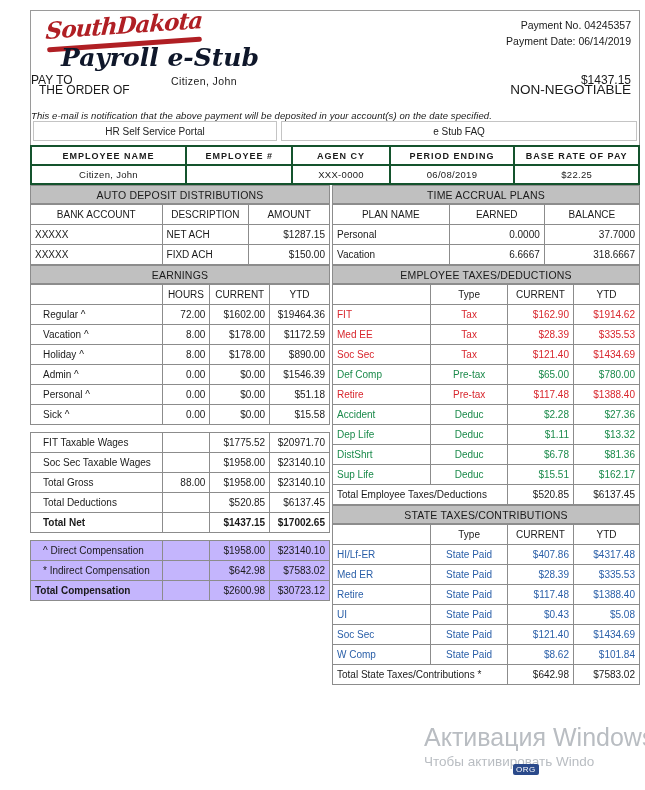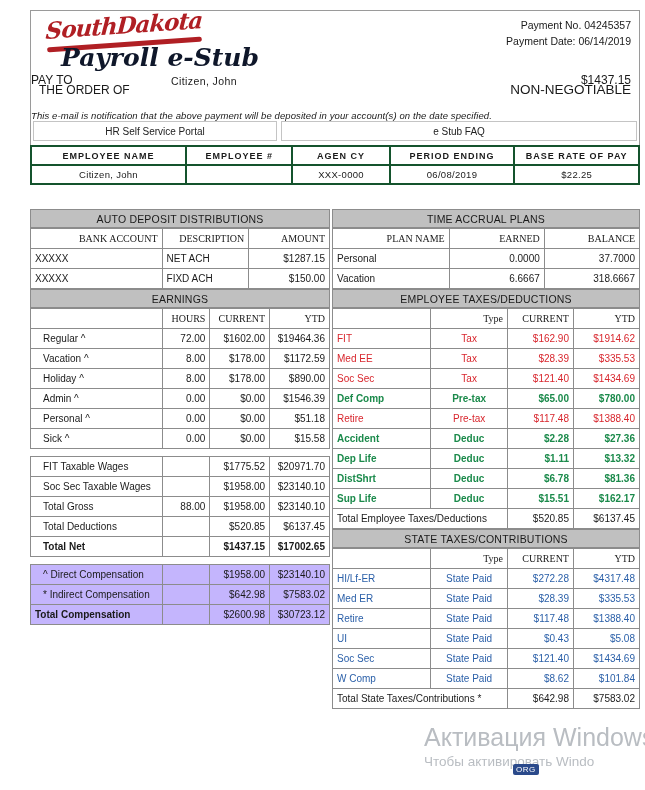--- a/index.html
+++ b/index.html
@@ -156,21 +156,21 @@
   table.emp tr.hdr td {
     font-weight: bold;
     letter-spacing: 1px;
     font-size: 9px;
   }
   table.emp tr.val td { font-size: 9.5px; letter-spacing: .3px; }
 
   
   .body-cols {
     display: flex;
-    margin-top: 24px;
+    margin-top: 0;
     gap: 2px;
     align-items: flex-start;
   }
   .col-left { width: 300px; }
   .col-right { width: 308px; }
 
   table.grid {
     border-collapse: collapse;
     width: 100%;
     table-layout: fixed;
@@ -186,35 +186,35 @@
   .band {
     background: #c0c0c0;
     text-align: center;
     font-size: 10.5px;
     border: 1px solid #8c8c8c;
     height: 19px;
     line-height: 19px;
     box-sizing: border-box;
     letter-spacing: .2px;
   }
-  .colhdr td { text-align: right; font-family: Liberation Serif, serif; }
+  .colhdr td { text-align: center; }
   .num { text-align: right; }
   .ctr { text-align: center; }
   .b { font-weight: bold; }
   .shade { background: #c4b5fd; border-radius: 7px; }
   .indent { padding-left: 12px !important; }
   .spacer-row td {
     border: none !important;
     height: 7px !important;
   }
   .nob { border: none !important; }
 
   
   .c-red { color: #d8262d; }
-  .c-green { color: #1b8a4b; font-weight: bold; }
+  .c-green { color: #1b8a4b; }
   .c-blue { color: #2a5fa8; }
 
   
   .wm {
     position: absolute;
     left: 424px;
     top: 722px;
     width: 230px;
     color: #b9bdc2;
     user-select: none;
@@ -583,21 +583,21 @@
         <tbody>
             <tr class="colhdr">
           <td></td>
           <td>Type</td>
           <td>CURRENT</td>
           <td>YTD</td>
         </tr>
         <tr class="c-blue">
           <td>HI/Lf-ER</td>
           <td class="ctr">State  Paid</td>
-          <td class="num">$272.28</td>
+          <td class="num">$407.86</td>
           <td class="num">$4317.48</td>
         </tr>
         <tr class="c-blue">
           <td>Med ER</td>
           <td class="ctr">State  Paid</td>
           <td class="num">$28.39</td>
           <td class="num">$335.53</td>
         </tr>
         <tr class="c-blue">
           <td>Retire</td>

